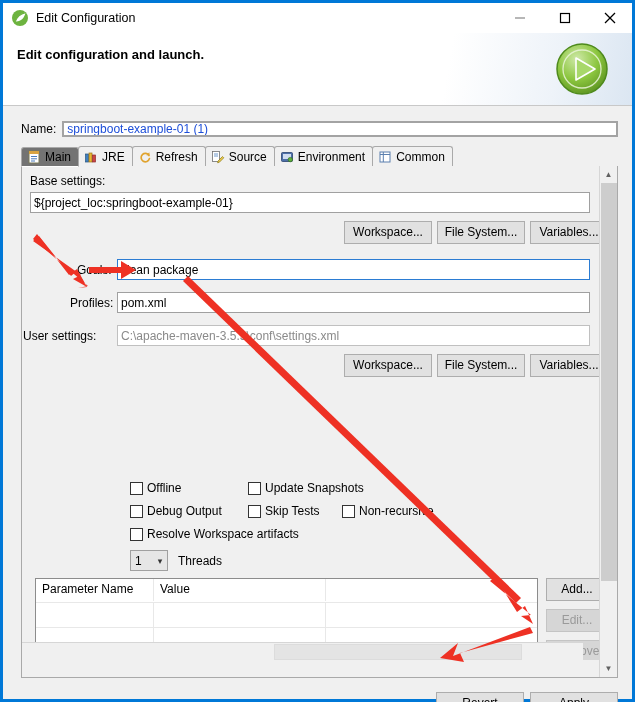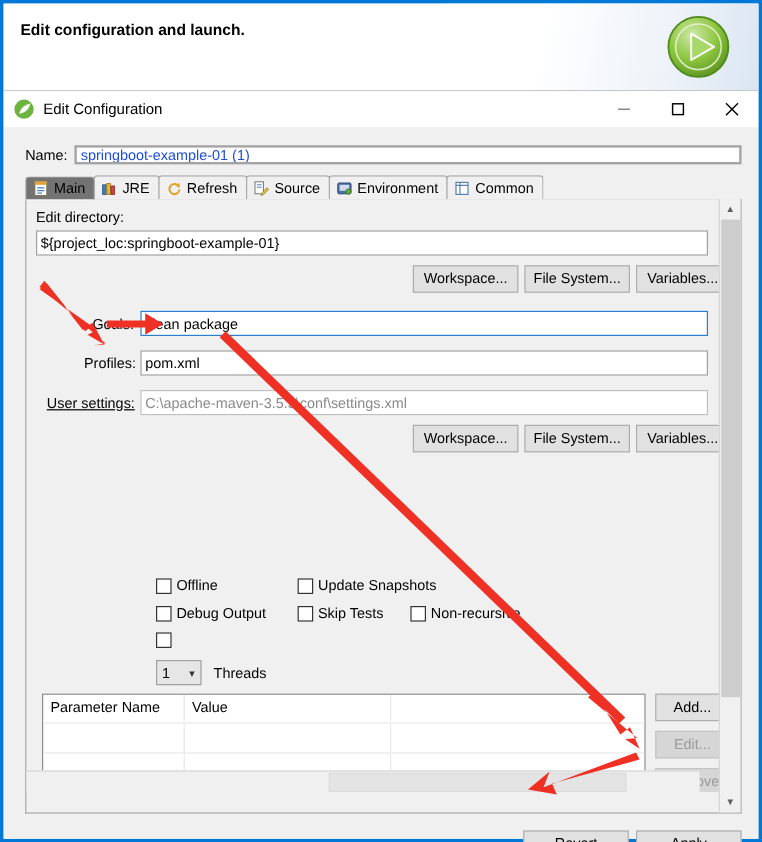--- a/index.html
+++ b/index.html
@@ -336,39 +336,20 @@
     left: 0; top: 0;
     width: 635px; height: 702px;
     pointer-events: none;
     z-index: 50;
   }
 </style>
 </head>
 <body>
 
 <div id="window">
-
-  <div id="banner">
-    <div id="banner-grad"></div>
-    <div id="banner-title">Edit configuration and launch.</div>
-    <div id="banner-run-icon">
-      <svg width="60" height="60" viewBox="0 0 60 60">
-        <defs>
-          <radialGradient id="grnA" cx="40%" cy="30%" r="75%">
-            <stop offset="0%" stop-color="#cfe9a8"></stop>
-            <stop offset="55%" stop-color="#8cc63f"></stop>
-            <stop offset="100%" stop-color="#5b9220"></stop>
-          </radialGradient>
-        </defs>
-        <circle cx="30" cy="30" r="25" fill="url(#grnA)" stroke="#4e8a1c" stroke-width="1.5"></circle>
-        <circle cx="30" cy="30" r="19" fill="none" stroke="#eaf5d8" stroke-width="1.3" opacity="0.85"></circle>
-        <path d="M24 19 L43 30 L24 41 Z" fill="#a8d86a" stroke="#ffffff" stroke-width="1.6" stroke-linejoin="round"></path>
-      </svg>
-    </div>
-  </div>
 
   <div id="titlebar">
     <span id="title-icon">
       <svg width="18" height="18" viewBox="0 0 18 18">
         <circle cx="9" cy="9" r="8" fill="#6db33f"></circle>
         <path d="M4.5 12.5 C6 6.5 11 4 14.5 3.5 C13.5 9 9.5 13 4.5 12.5 Z" fill="#ffffff"></path>
         <path d="M4.2 12.8 C6 7 11 4.4 14.6 3.6" stroke="#6db33f" stroke-width="1.1" fill="none"></path>
       </svg>
     </span>
     <span id="title-text">Edit Configuration</span>
@@ -383,20 +364,39 @@
         </svg>
     </span>
     <span class="wincontrol">
       <svg width="12" height="12" viewBox="0 0 12 12">
           <line x1="1" y1="1" x2="11" y2="11" stroke="#000" stroke-width="1.2"></line>
           <line x1="11" y1="1" x2="1" y2="11" stroke="#000" stroke-width="1.2"></line>
         </svg>
     </span>
   </div>
 
+  <div id="banner">
+    <div id="banner-grad"></div>
+    <div id="banner-title">Edit configuration and launch.</div>
+    <div id="banner-run-icon">
+      <svg width="60" height="60" viewBox="0 0 60 60">
+        <defs>
+          <radialGradient id="grnA" cx="40%" cy="30%" r="75%">
+            <stop offset="0%" stop-color="#cfe9a8"></stop>
+            <stop offset="55%" stop-color="#8cc63f"></stop>
+            <stop offset="100%" stop-color="#5b9220"></stop>
+          </radialGradient>
+        </defs>
+        <circle cx="30" cy="30" r="25" fill="url(#grnA)" stroke="#4e8a1c" stroke-width="1.5"></circle>
+        <circle cx="30" cy="30" r="19" fill="none" stroke="#eaf5d8" stroke-width="1.3" opacity="0.85"></circle>
+        <path d="M24 19 L43 30 L24 41 Z" fill="#a8d86a" stroke="#ffffff" stroke-width="1.6" stroke-linejoin="round"></path>
+      </svg>
+    </div>
+  </div>
+
   <div id="body-area">
 
     <div id="name-row">
       <span id="name-label">Name:</span>
       <input id="name-input" type="text" value="springboot-example-01 (1)" style="">
     </div>
 
     <div id="tabs">
 
       <div class="tab active">
@@ -465,34 +465,34 @@
           </svg>
         </span>
         <span>Common</span>
       </div>
 
     </div>
 
     <div id="tab-panel">
       <div id="panel-inner">
 
-        <div class="fld-label" style="left:8px; top:8px;">Edit directory:</div>
+        <div class="fld-label" style="left:8px; top:8px;">Base settings:</div>
         <input class="txtinput" style="left: 8px; top: 26px; width: 560px;" type="text" value="${project_loc:springboot-example-01}">
 
         <div class="btn" style="position:absolute; left:322px; top:55px; width:88px;">Workspace...</div>
         <div class="btn" style="position:absolute; left:415px; top:55px; width:88px;">File System...</div>
         <div class="btn" style="position:absolute; left:508px; top:55px; width:78px;">Variables...</div>
 
         <div class="fld-label" style="left:55px; top:97px;">Goals:</div>
         <input class="txtinput focused" style="left: 95px; top: 93px; width: 473px;" type="text" value="clean package">
 
         <div class="fld-label" style="left:48px; top:130px;">Profiles:</div>
         <input class="txtinput" style="left: 95px; top: 126px; width: 473px;" type="text" value="pom.xml">
 
-        <div class="fld-label" style="left:17px; top:163px;text-decoration:underline;">User settings:</div>
+        <div class="fld-label" style="left:1px; top:163px;">User settings:</div>
         <input class="txtinput disabled" style="left: 95px; top: 159px; width: 473px;" type="text" value="C:\apache-maven-3.5.3\conf\settings.xml">
 
         <div class="btn" style="position:absolute; left:322px; top:188px; width:88px;">Workspace...</div>
         <div class="btn" style="position:absolute; left:415px; top:188px; width:88px;">File System...</div>
         <div class="btn" style="position:absolute; left:508px; top:188px; width:78px;">Variables...</div>
 
         <div class="cbrow" style="left:108px; top:315px;">
           <span class="cbox"></span>
           <span>Offline</span>
         </div>
@@ -509,20 +509,21 @@
           <span class="cbox"></span>
           <span>Skip Tests</span>
         </div>
         <div class="cbrow" style="left:320px; top:338px;">
           <span class="cbox"></span>
           <span>Non-recursive</span>
         </div>
 
         <div class="cbrow" style="left:108px; top:361px;">
           <span class="cbox"></span>
+          <span>Resolve Workspace artifacts</span>
         </div>
 
         <div id="threads-combo" style="left:108px; top:384px;">
           <span id="threads-value">1</span>
           <span id="threads-arrow">▾</span>
         </div>
         <div class="fld-label" style="left:156px; top:388px;">Threads</div>
 
         <div id="param-table" style="left:13px; top:412px; width:503px; height:98px;">
           <div id="param-head">

